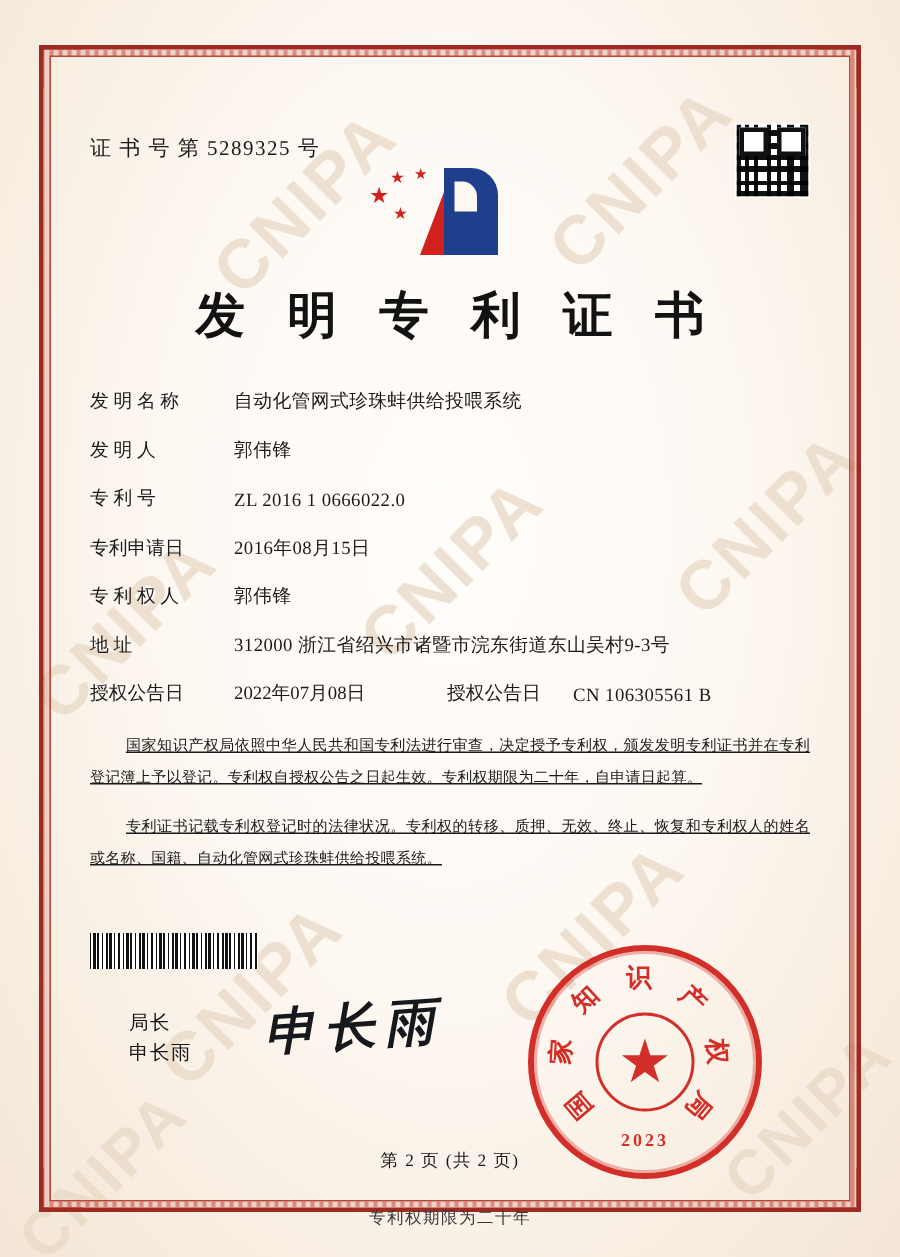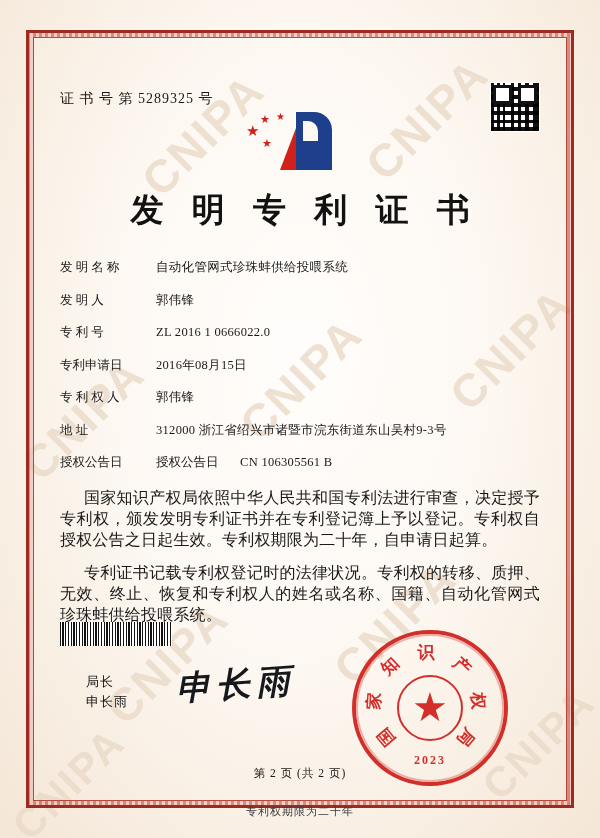--- a/index.html
+++ b/index.html
@@ -166,21 +166,21 @@
     letter-spacing: 10px;
     color: #121212;
     margin: 6px 0 26px 0;
     font-weight: bold;
     text-indent: 10px;
   }
 
   
   .field {
     display: flex;
-    align-items: center;
+    align-items: flex-end;
     font-size: 12.5px;
     color: #1a1a1a;
     margin-bottom: 15.5px;
   }
   .field .lbl {
     width: 96px;
     flex: 0 0 96px;
     letter-spacing: 0;
   }
   .field .val {
@@ -193,27 +193,28 @@
   }
   .field.two .half-val {
     flex: 0 0 142px;
   }
   .field.two .lbl2 {
     flex: 0 0 84px;
   }
 
   
   .para {
-    font-size: 16px;
+    font-size: 10px;
     line-height: 21px;
     color: #1a1a1a;
     text-align: justify;
     text-indent: 24px;
     margin: 0 0 2px 0;
     letter-spacing: .2px;
+    text-decoration: underline;
   }
   .para-block { margin-top: 14px; }
 
   
   .barcode {
     position: absolute;
     left: 60px; top: 622px;
     width: 112px; height: 24px;
     background-image: repeating-linear-gradient(
       90deg,
@@ -378,20 +379,21 @@
       <div class="val">郭伟锋</div>
     </div>
 
     <div class="field">
       <div class="lbl">地          址</div>
       <div class="val">312000 浙江省绍兴市诸暨市浣东街道东山吴村9-3号</div>
     </div>
 
     <div class="field two">
       <div class="half-lbl">授权公告日</div>
+      <div class="half-val">2022年07月08日</div>
       <div class="lbl2">授权公告日</div>
       <div class="val">CN 106305561 B</div>
     </div>
 
     <div class="para-block">
       <p class="para">国家知识产权局依照中华人民共和国专利法进行审查，决定授予专利权，颁发发明专利证书并在专利登记簿上予以登记。专利权自授权公告之日起生效。专利权期限为二十年，自申请日起算。</p>
       <p class="para" style="margin-top:12px;">专利证书记载专利权登记时的法律状况。专利权的转移、质押、无效、终止、恢复和专利权人的姓名或名称、国籍、自动化管网式珍珠蚌供给投喂系统。</p>
     </div>
   </div>
 

